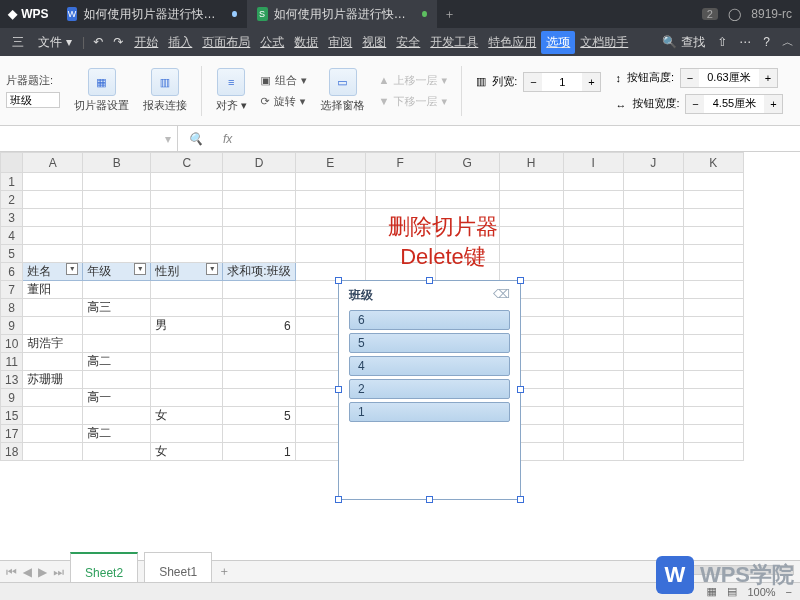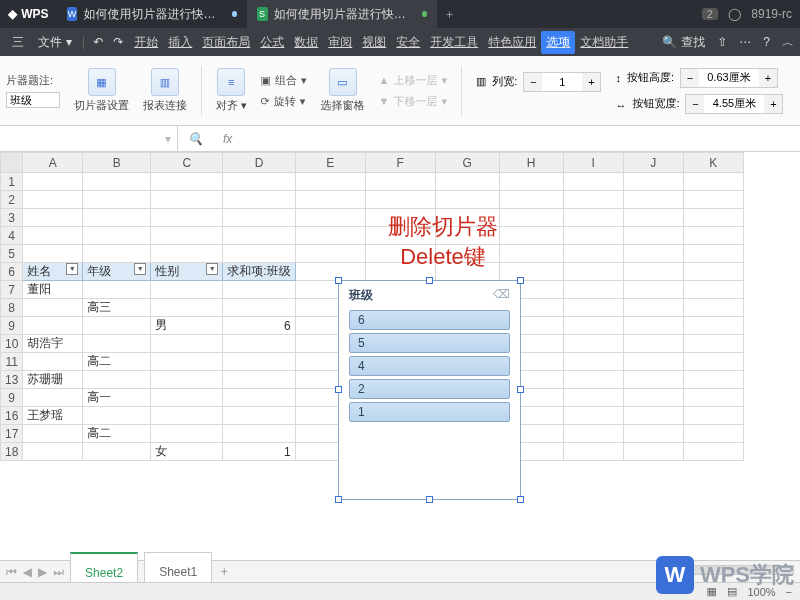--- a/index.html
+++ b/index.html
@@ -418,25 +418,25 @@
           <td></td>
           <td></td>
           <td></td>
           <td></td>
           <td></td>
           <td></td>
           <td></td>
           <td></td>
         </tr>
         <tr>
-          <td class="rowh">16</td>
-          <td>王梦瑶</td>
-          <td></td>
-          <td></td>
-          <td></td>
+          <td class="rowh">15</td>
+          <td></td>
+          <td></td>
+          <td>女</td>
+          <td style="text-align: right;">5</td>
           <td></td>
           <td></td>
           <td></td>
           <td></td>
           <td></td>
           <td></td>
           <td></td>
         </tr>
         <tr>
           <td class="rowh">17</td>

